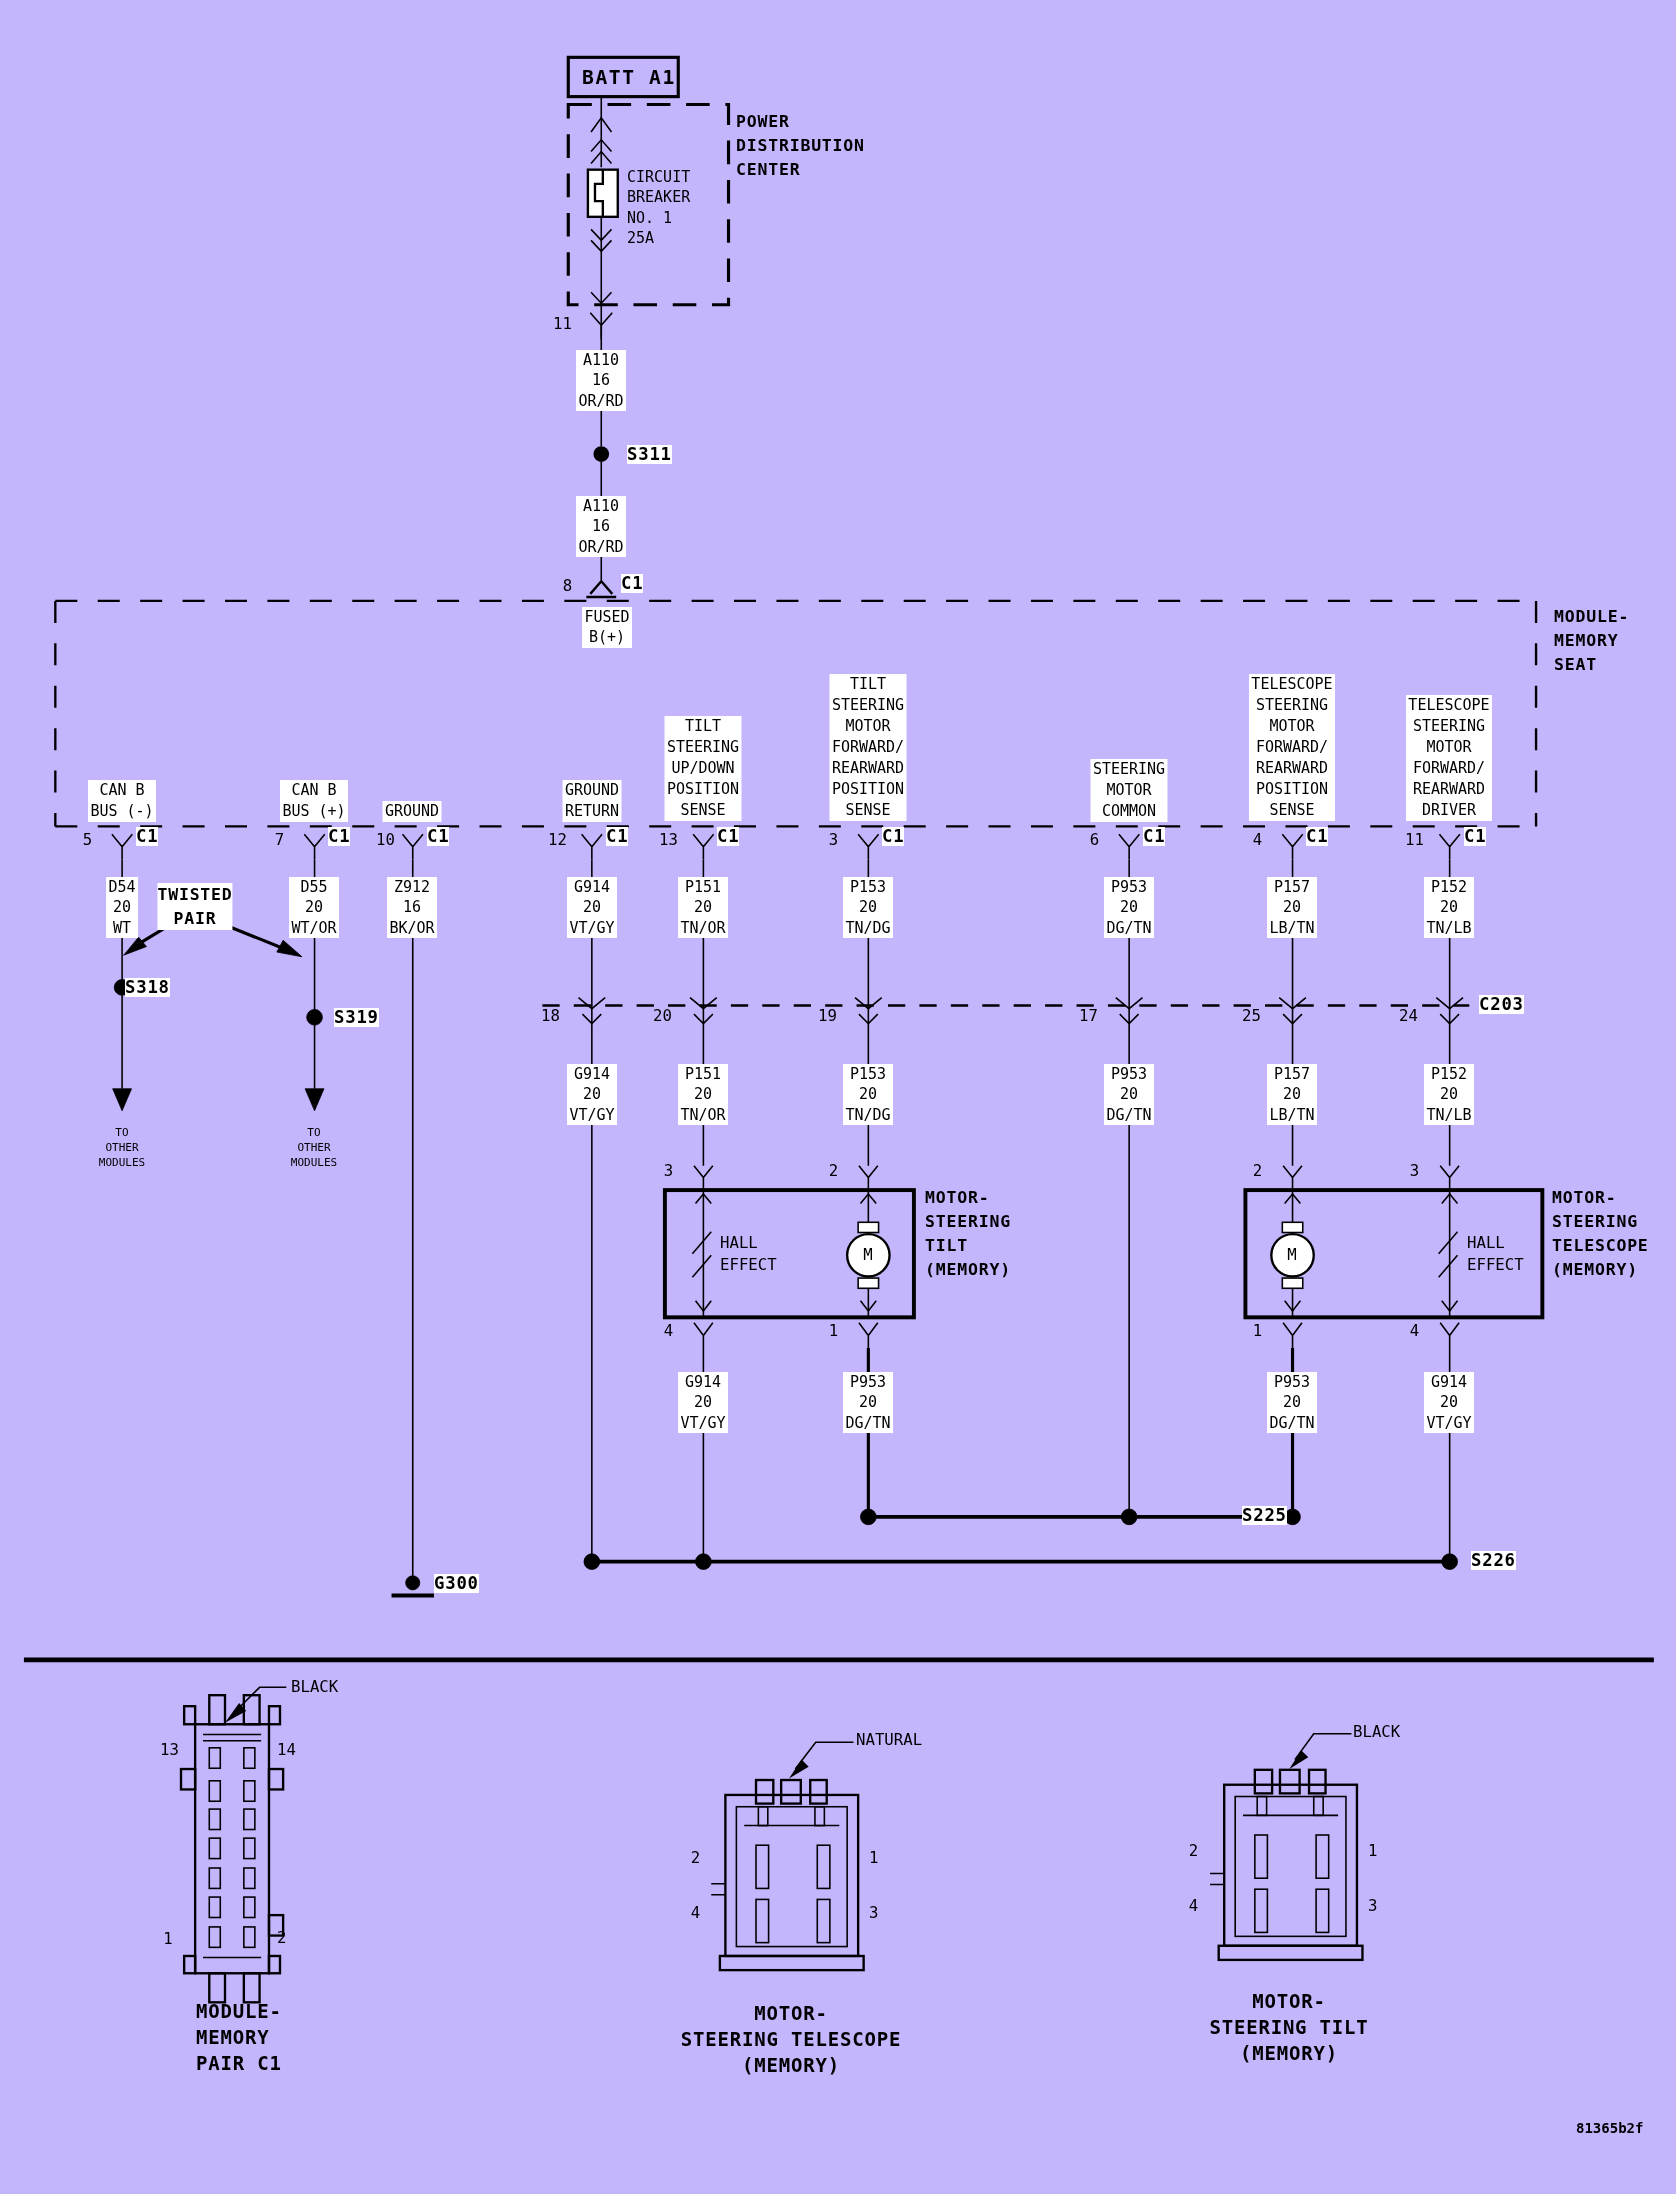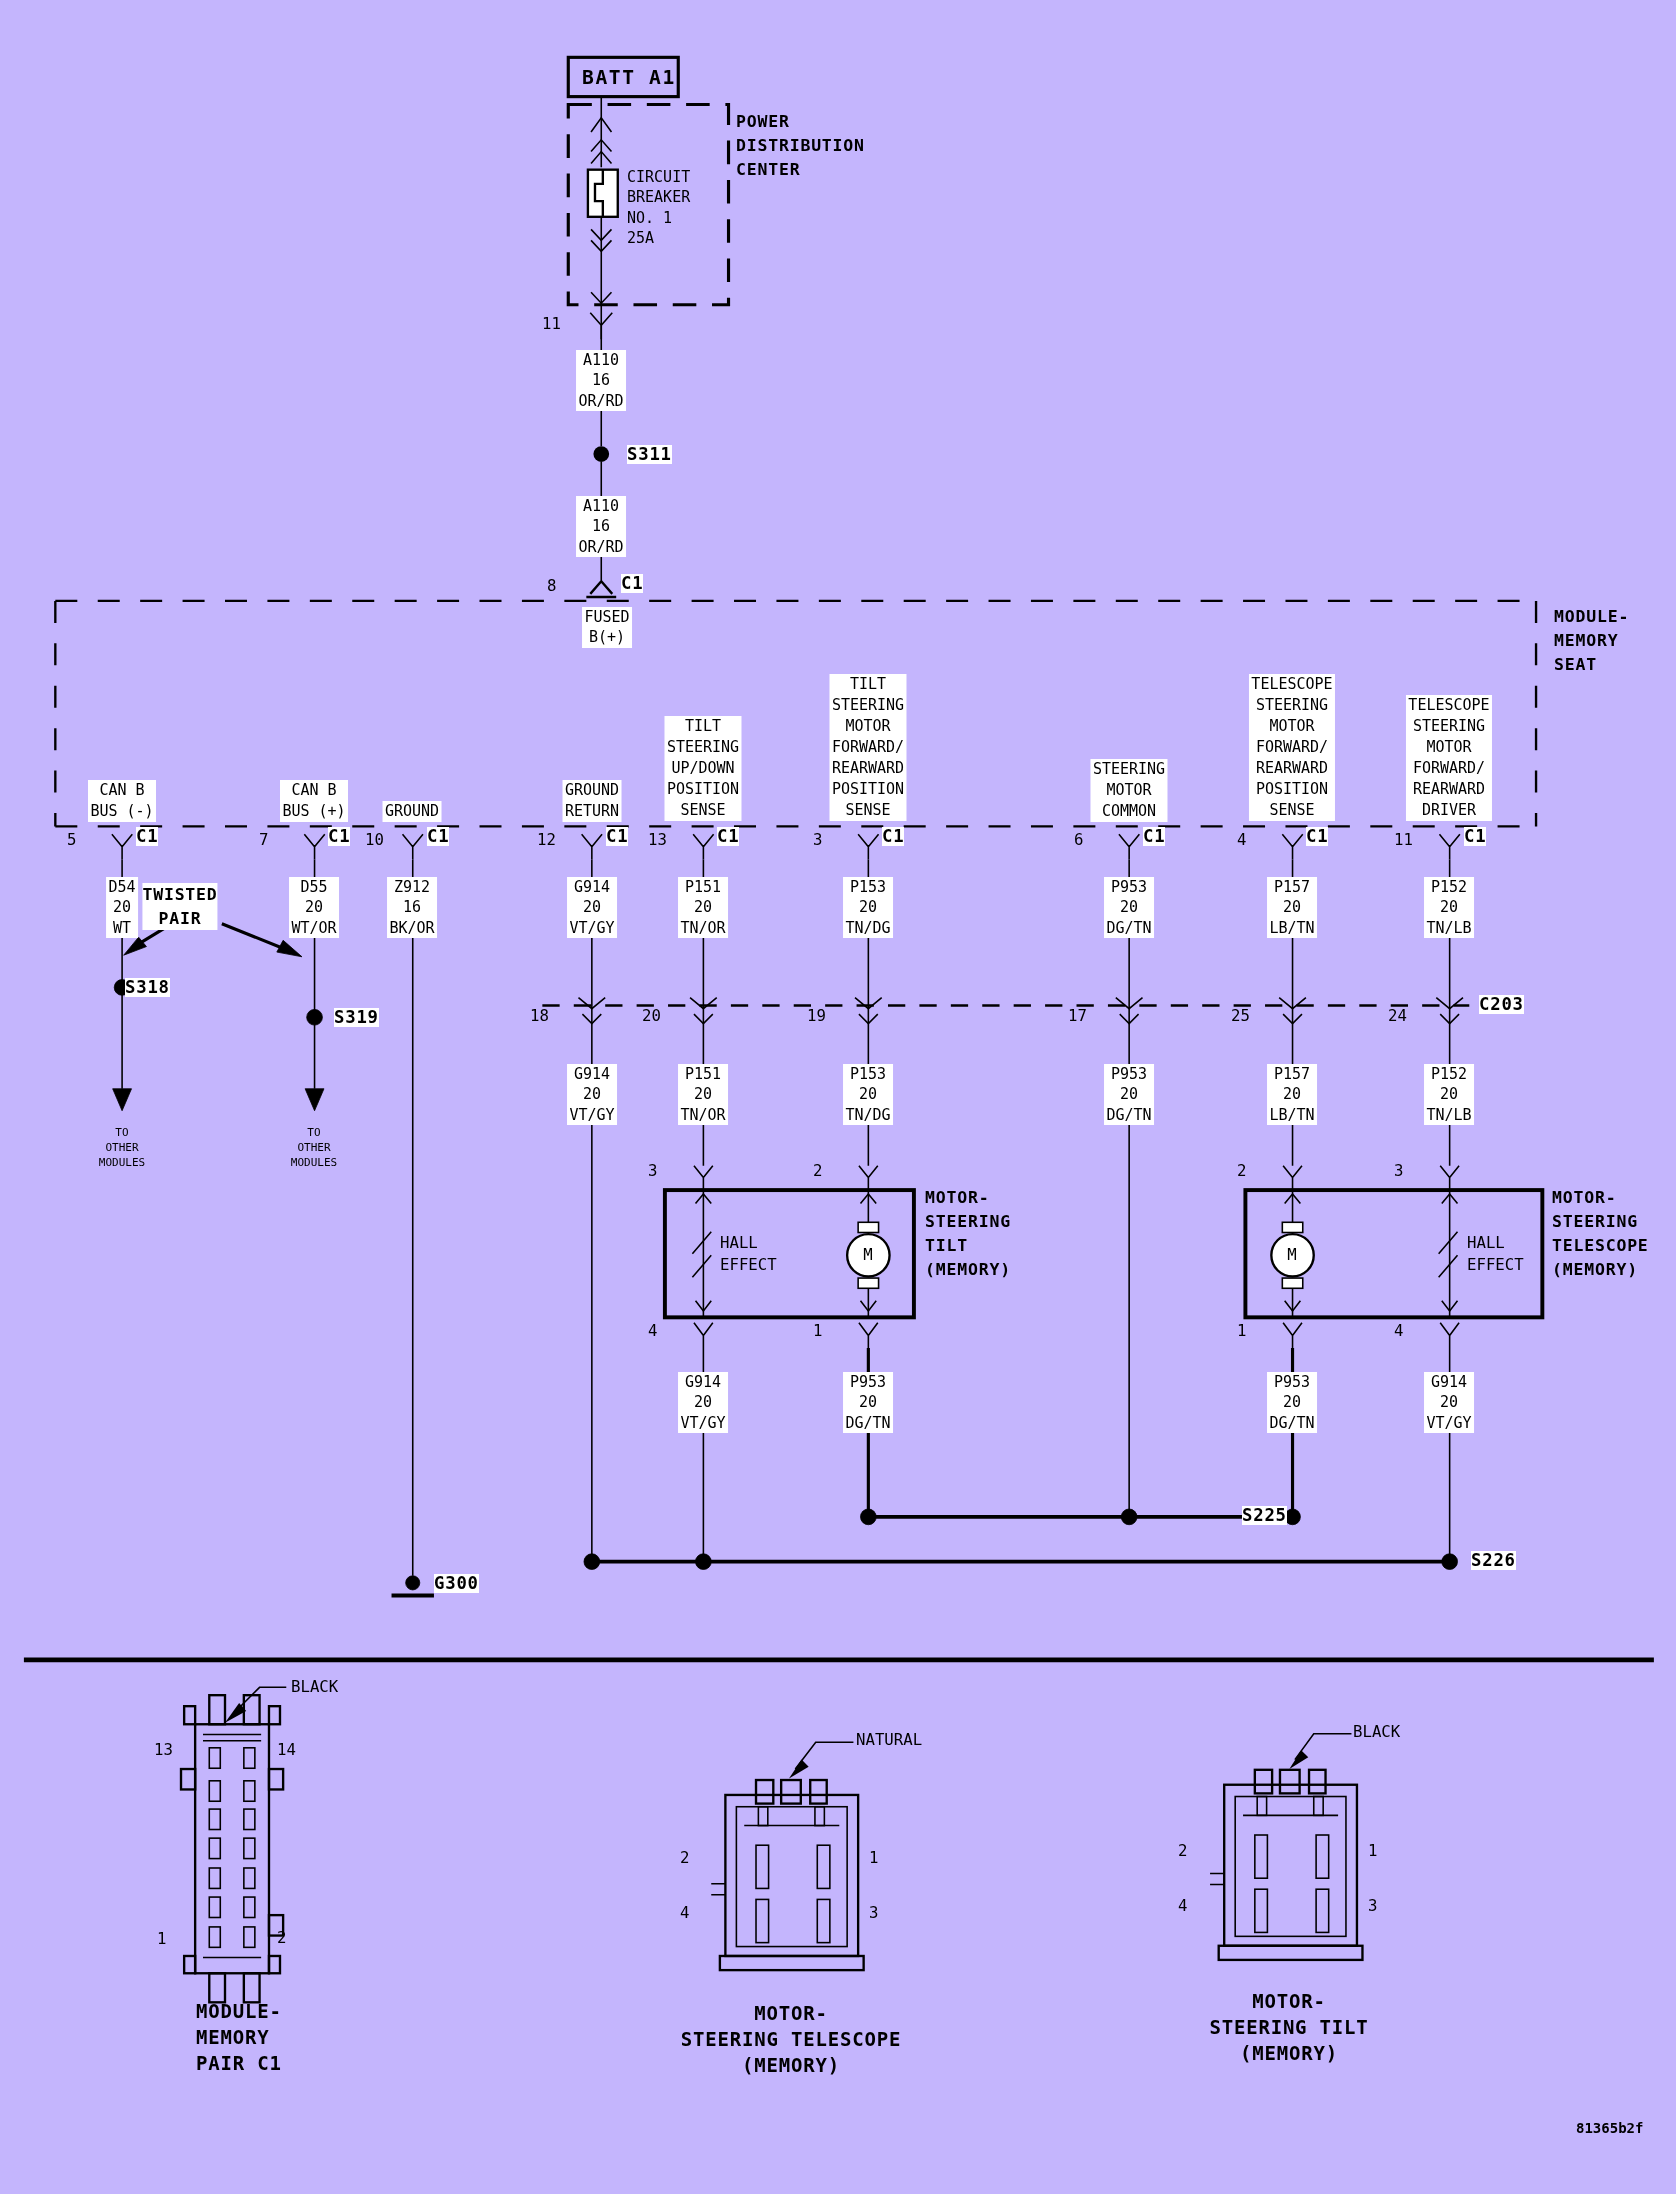--- a/index.html
+++ b/index.html
@@ -3,21 +3,21 @@
 <meta charset="utf-8">
 <style>
   html,body{margin:0;padding:0;background:#fff}
   #canvas{position:relative;width:1677px;height:2194px;background:#c4b5fd;overflow:hidden;
           font-family:"DejaVu Sans Mono",monospace;color:#000}
   #art{position:absolute;left:0;top:0}
   .t{position:absolute;font:15px/20.4px "DejaVu Sans Mono",monospace;white-space:pre;color:#000}
   .t i{display:block;font-style:normal}
   .w{background:#fff;padding:0 2.4px}
   .c{transform:translateX(-50%);text-align:center}
-  .r{text-align:left}
+  .r{text-align:center}
   .hd{line-height:21px}
   .pn{font-size:15.7px}
   .sp{font:700 17.3px/19px "DejaVu Sans Mono",monospace;letter-spacing:0.8px;background:#fff}
   .big{font:700 16.5px/24px "DejaVu Sans Mono",monospace;letter-spacing:0.8px}
   .cap{font:700 19px/26px "DejaVu Sans Mono",monospace;letter-spacing:0.8px}
   .sm{font:11px/15px "DejaVu Sans Mono",monospace}
 </style>
 </head>
 <body>
 
@@ -217,21 +217,21 @@
 <div class="t w c" style="left:122px;top:877px"><i>D54</i><i>20</i><i>WT</i></div>
 <div class="t w c" style="left:314px;top:877px"><i>D55</i><i>20</i><i>WT/OR</i></div>
 <div class="t w c" style="left:412px;top:877px"><i>Z912</i><i>16</i><i>BK/OR</i></div>
 <div class="t w c" style="left:592px;top:877px"><i>G914</i><i>20</i><i>VT/GY</i></div>
 <div class="t w c" style="left:703px;top:877px"><i>P151</i><i>20</i><i>TN/OR</i></div>
 <div class="t w c" style="left:868px;top:877px"><i>P153</i><i>20</i><i>TN/DG</i></div>
 <div class="t w c" style="left:1129px;top:877px"><i>P953</i><i>20</i><i>DG/TN</i></div>
 <div class="t w c" style="left:1292px;top:877px"><i>P157</i><i>20</i><i>LB/TN</i></div>
 <div class="t w c" style="left:1449px;top:877px"><i>P152</i><i>20</i><i>TN/LB</i></div>
 
-<div class="t c" style="left:180px;top:883px;font:700 16.5px/23.6px 'DejaVu Sans Mono',monospace;letter-spacing:0.8px;background:#fff"><i>TWISTED</i><i>PAIR</i></div>
+<div class="t c" style="left:195px;top:883px;font:700 16.5px/23.6px 'DejaVu Sans Mono',monospace;letter-spacing:0.8px;background:#fff"><i>TWISTED</i><i>PAIR</i></div>
 <div class="t sp" style="left:125px;top:978px">S318</div>
 <div class="t sp" style="left:334px;top:1008px">S319</div>
 <div class="t c sm" style="left:122px;top:1125px"><i>TO</i><i>OTHER</i><i>MODULES</i></div>
 <div class="t c sm" style="left:314px;top:1125px"><i>TO</i><i>OTHER</i><i>MODULES</i></div>
 
 <div class="t pn r" style="left:530px;top:1006px;width:41px">18</div>
 <div class="t pn r" style="left:642px;top:1006px;width:41px">20</div>
 <div class="t pn r" style="left:807px;top:1006px;width:41px">19</div>
 <div class="t pn r" style="left:1068px;top:1006px;width:41px">17</div>
 <div class="t pn r" style="left:1231px;top:1006px;width:41px">25</div>

